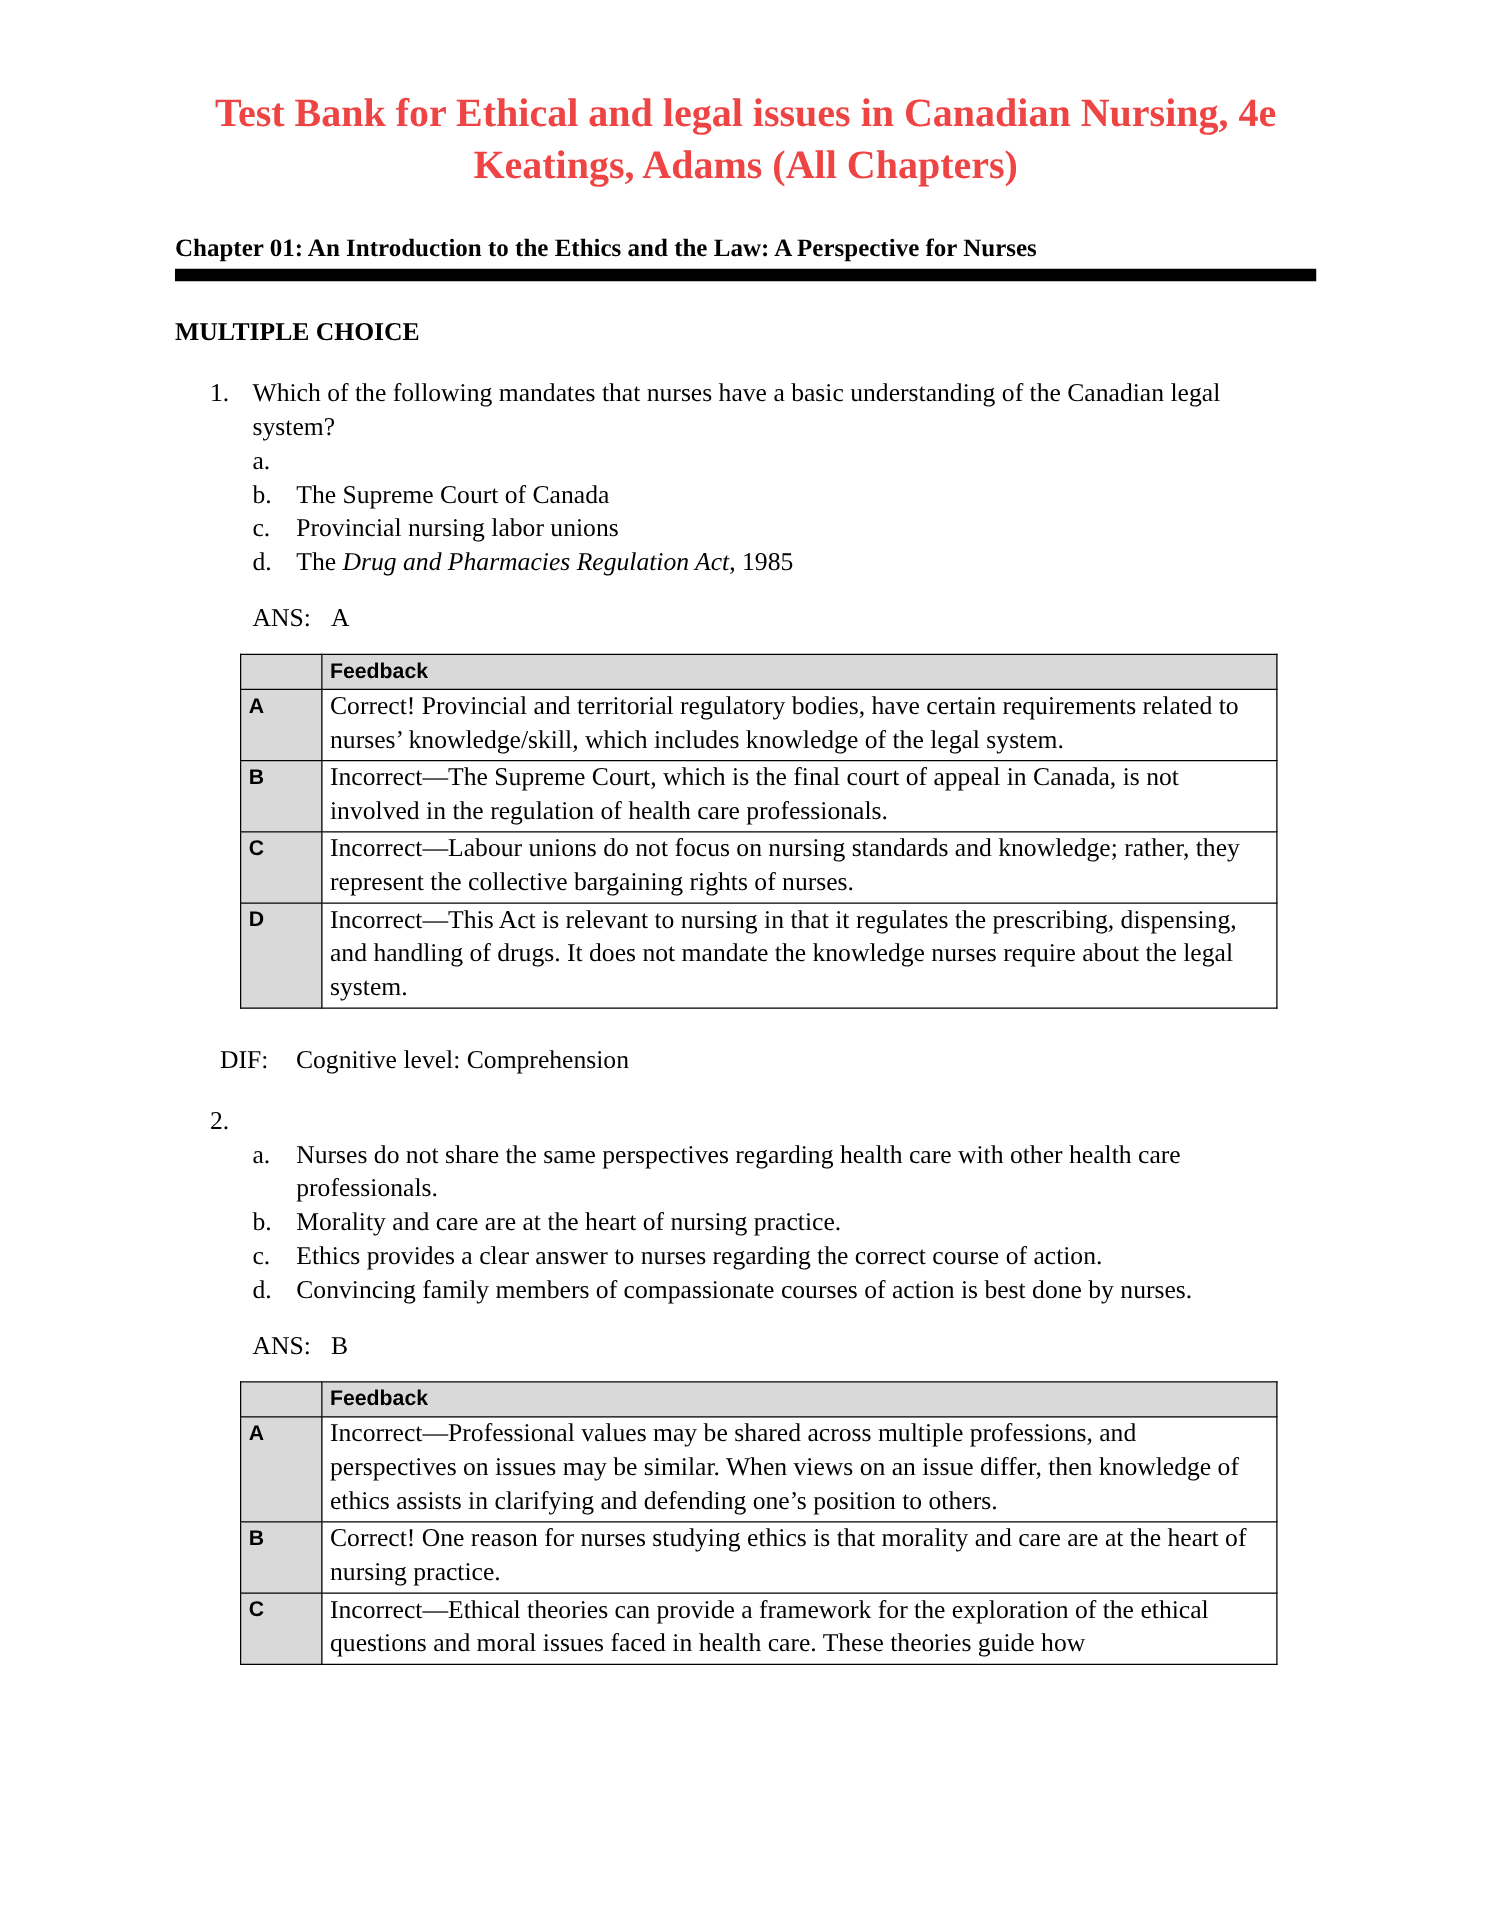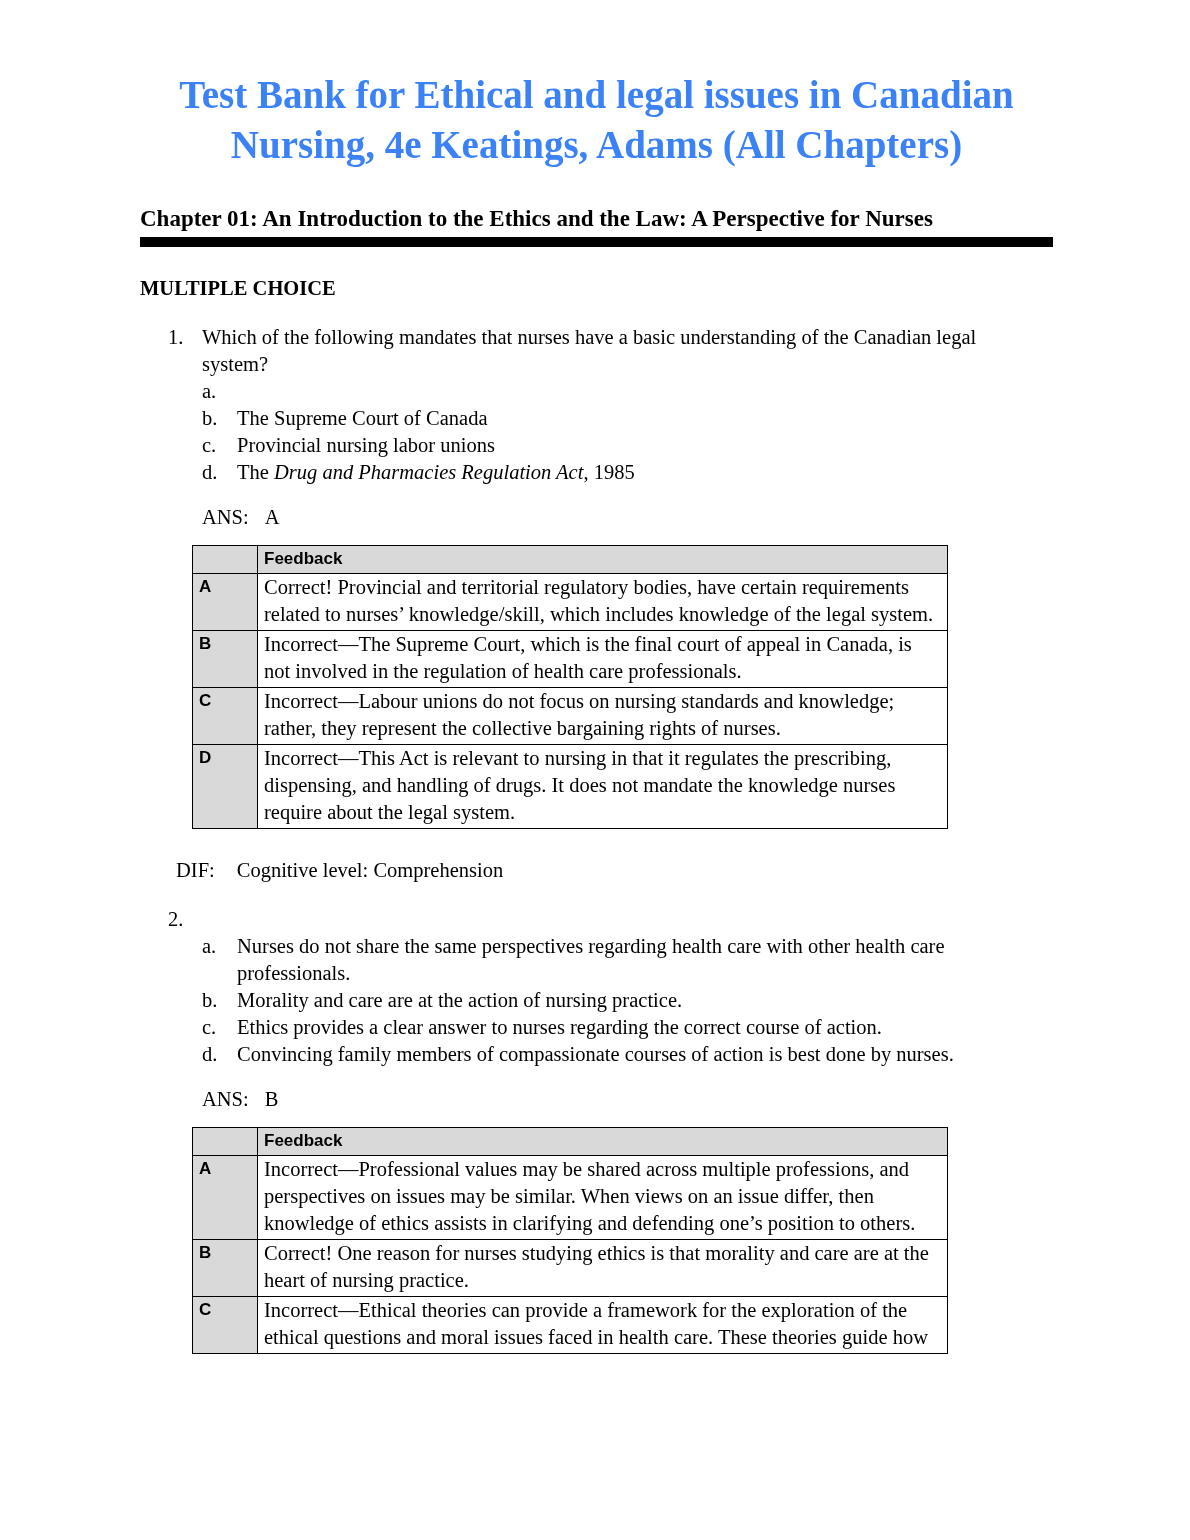--- a/index.html
+++ b/index.html
@@ -14,30 +14,30 @@
   .page {
     box-sizing: border-box;
     width: 1190px; height: 1540px;
     padding: 70px 137px 0 140px;
     overflow: hidden;
     background: #ffffff;
   }
   .doc-title {
     margin: 0 auto;
     max-width: 920px;
-    font-size: 39px;
+    font-size: 32px;
     line-height: 1.27;
     font-weight: 700;
-    color: #3b82f6;
+    color: #ef4444;
     text-align: center;
   }
   .chapter-block { margin-top: 36px; }
   .chapter-heading {
     margin: 0;
-    font-size: 23px;
+    font-size: 20px;
     line-height: 1.25;
     font-weight: 700;
     white-space: nowrap;
   }
   .chapter-rule { height: 10px; background: #000; margin-top: 3px; width: 913px; }
   .section-heading { margin-top: 28px; font-weight: 700; }
 
   .question { margin-top: 22px; }
   .q-row { display: flex; margin-left: 28px; }
   .q-num { flex: 0 0 34px; width: 34px; }
@@ -48,21 +48,21 @@
   .it { font-style: italic; margin-top: 38px; }
 
   .ans-line { margin-top: 18px; margin-left: 62px; }
   .ans-val { margin-left: 16px; }
 
   table.fb {
     border-collapse: collapse;
     table-layout: fixed;
     margin-top: 14px;
     margin-left: 52px;
-    width: 756px;
+    width: 830px;
   }
   table.fb td {
     border: 1px solid #000;
     vertical-align: top;
     padding: 0 8px 2px 6px;
   }
   table.fb td.cl {
     width: 50px;
     background: #d9d9d9;
     font-family: "Liberation Sans", "DejaVu Sans", sans-serif;
@@ -157,21 +157,21 @@
     <div class="q-row">
       <span class="q-num">2.</span>
     </div>
 
     <div class="opt-row">
       <span class="opt-letter">a.</span>
       <div class="opt-text"><span>Nurses do not share the same perspectives regarding health care with other health care professionals.</span><span class="it"></span><span></span></div>
     </div>
     <div class="opt-row">
       <span class="opt-letter">b.</span>
-      <div class="opt-text"><span>Morality and care are at the action of nursing practice.</span><span class="it"></span><span></span></div>
+      <div class="opt-text"><span>Morality and care are at the heart of nursing practice.</span><span class="it"></span><span></span></div>
     </div>
     <div class="opt-row">
       <span class="opt-letter">c.</span>
       <div class="opt-text"><span>Ethics provides a clear answer to nurses regarding the correct course of action.</span><span class="it"></span><span></span></div>
     </div>
     <div class="opt-row">
       <span class="opt-letter">d.</span>
       <div class="opt-text"><span>Convincing family members of compassionate courses of action is best done by nurses.</span><span class="it"></span><span></span></div>
     </div>
 

